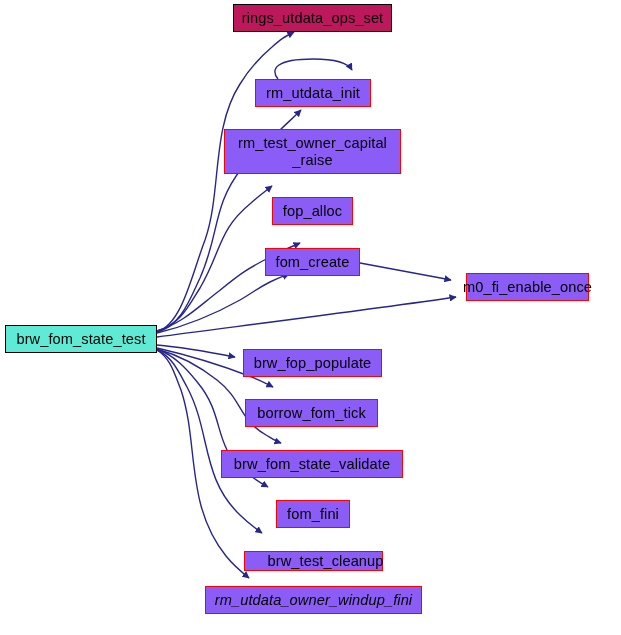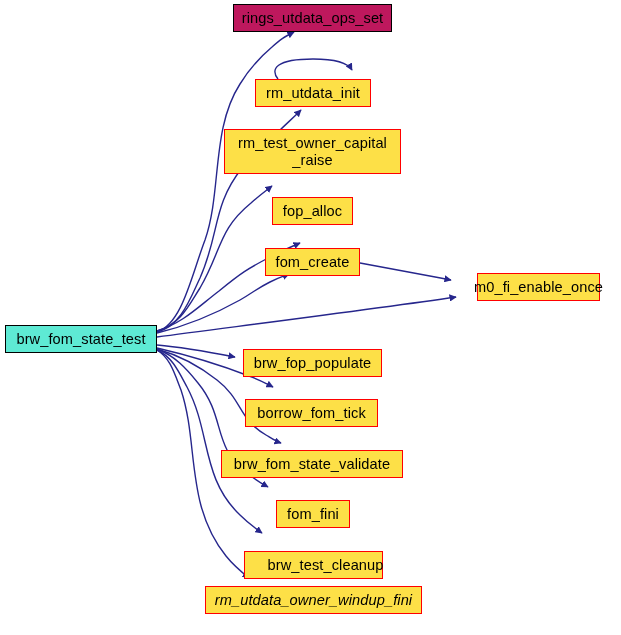--- a/index.html
+++ b/index.html
@@ -23,21 +23,21 @@
     height: 635px;
     pointer-events: none;
   }
   .node {
     position: absolute;
     box-sizing: border-box;
     display: flex;
     align-items: center;
     justify-content: center;
     text-align: center;
-    background: #fde047;
+    background: #8b5cf6;
     border: 1px solid #ff0000;
     font-size: 14.6px;
     line-height: 17px;
     color: #000000;
     white-space: pre-line;
     letter-spacing: 0.1px;
   }
   .node.plain {
     border: 1px solid #000000;
     background: #be185d;
@@ -81,22 +81,22 @@
   </svg>
 
   <div id="node-group">
       <div class="node root" style="left: 5px; top: 325px; width: 152px; height: 28px;"><span class="node-label">brw_fom_state_test</span></div>
       <div class="node plain" style="left: 233px; top: 4px; width: 159px; height: 28px;"><span class="node-label">rings_utdata_ops_set</span></div>
       <div class="node" style="left: 255px; top: 79px; width: 116px; height: 28px;"><span class="node-label">rm_utdata_init</span></div>
       <div class="node" style="left: 224px; top: 129px; width: 177px; height: 45px;"><span class="node-label">rm_test_owner_capital
 _raise</span></div>
       <div class="node" style="left: 272px; top: 197px; width: 81px; height: 28px; text-align: center;"><span class="node-label">fop_alloc</span></div>
       <div class="node" style="left: 265px; top: 248px; width: 95px; height: 28px;"><span class="node-label">fom_create</span></div>
-      <div class="node" style="left: 466px; top: 273px; width: 123px; height: 28px; margin-left: 11px;"><span class="node-label">m0_fi_enable_once</span></div>
+      <div class="node" style="left: 466px; top: 273px; width: 123px; height: 28px;"><span class="node-label">m0_fi_enable_once</span></div>
       <div class="node" style="left: 243px; top: 349px; width: 139px; height: 28px; justify-content: center;"><span class="node-label">brw_fop_populate</span></div>
       <div class="node" style="left: 245px; top: 399px; width: 133px; height: 28px;"><span class="node-label">borrow_fom_tick</span></div>
       <div class="node" style="left: 221px; top: 450px; width: 182px; height: 28px;"><span class="node-label">brw_fom_state_validate</span></div>
       <div class="node" style="left: 276px; top: 500px; width: 74px; height: 28px;"><span class="node-label">fom_fini</span></div>
-      <div class="node" style="left: 244px; top: 551px; width: 139px; height: 28px; padding-left: 24px;"><span class="node-label">brw_test_cleanup</span></div>
+      <div class="node" style="left: 244px; top: 551px; width: 139px; height: 20px; padding-left: 24px;"><span class="node-label">brw_test_cleanup</span></div>
       <div class="node" style="left: 205px; top: 586px; width: 217px; height: 28px; font-style: italic;"><span class="node-label">rm_utdata_owner_windup_fini</span></div>
     </div>
 
 </div>
 
 </body></html>

